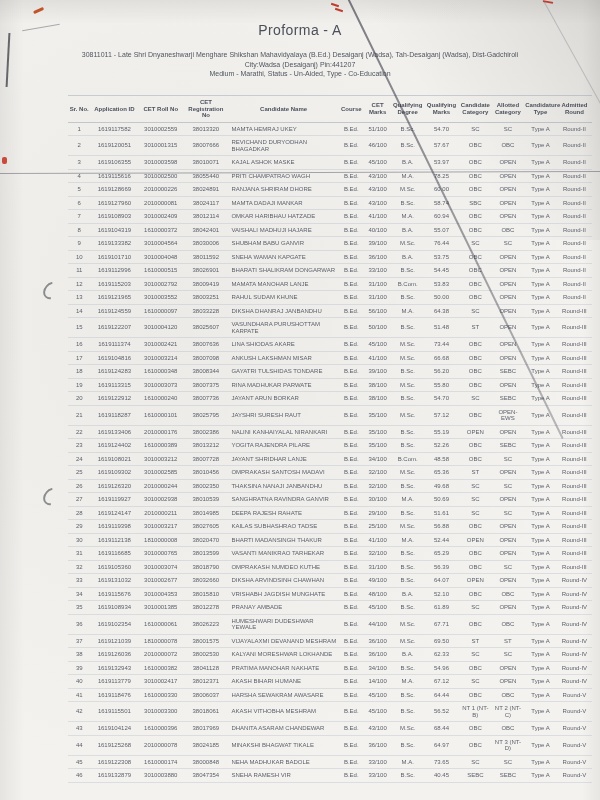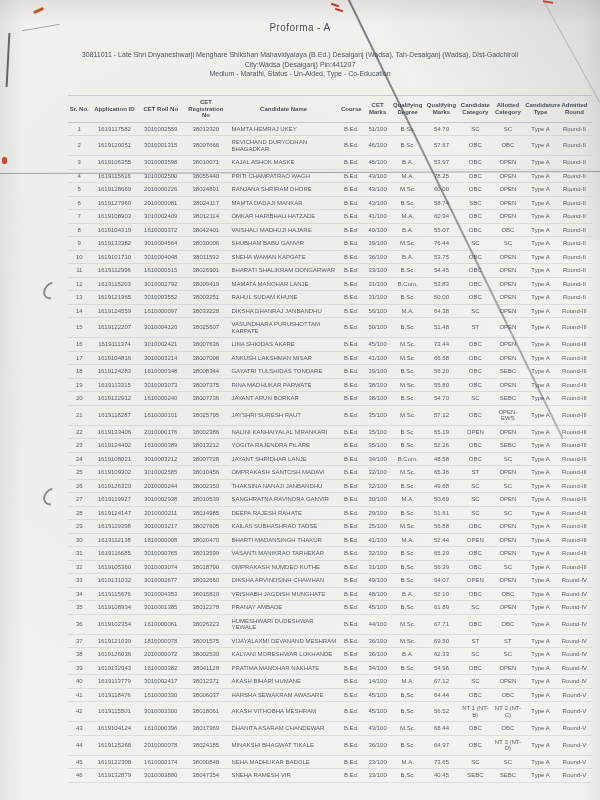--- a/index.html
+++ b/index.html
@@ -7,21 +7,21 @@
     font-family:"Liberation Sans",sans-serif;color:#585d68;
     background:
       linear-gradient(to bottom, rgba(0,0,0,0.07), rgba(0,0,0,0) 3%),
       linear-gradient(to right, rgba(0,0,0,0.06), rgba(0,0,0,0) 4%),
       linear-gradient(to left, rgba(0,0,0,0.05), rgba(0,0,0,0) 3%),
       radial-gradient(ellipse at 30% 40%, rgba(120,120,115,0.06), rgba(0,0,0,0) 70%),
       #f3f2ef;}
   .corner-shadow{position:absolute;top:0;right:0;width:270px;height:240px;
     background:linear-gradient(235deg, rgba(125,123,120,0.22), rgba(0,0,0,0) 55%);pointer-events:none;}
   .title{position:absolute;top:22px;left:0;width:100%;text-align:center;
-    font-size:10px;letter-spacing:.4px;color:#4a4f59;}
+    font-size:14px;letter-spacing:.4px;color:#4a4f59;}
   .inst{position:absolute;top:50px;left:40px;width:520px;text-align:center;
     font-size:7px;line-height:9.5px;color:#4f545e;}
   table{position:absolute;left:68px;top:95px;width:524px;border-collapse:collapse;
     table-layout:fixed;font-size:6px;line-height:6.5px;color:#5a5f6a;}
   thead th{font-weight:bold;color:#4b505b;padding:3px 1px;vertical-align:middle;
     border-top:1px solid rgba(140,150,165,0.40);border-bottom:1px solid rgba(140,150,165,0.45);}
   td{padding:3px 1px;text-align:center;vertical-align:middle;
     border-bottom:1px solid rgba(160,170,185,0.28);word-wrap:break-word;}
   td.name{text-align:left;padding-left:3px;}
   

